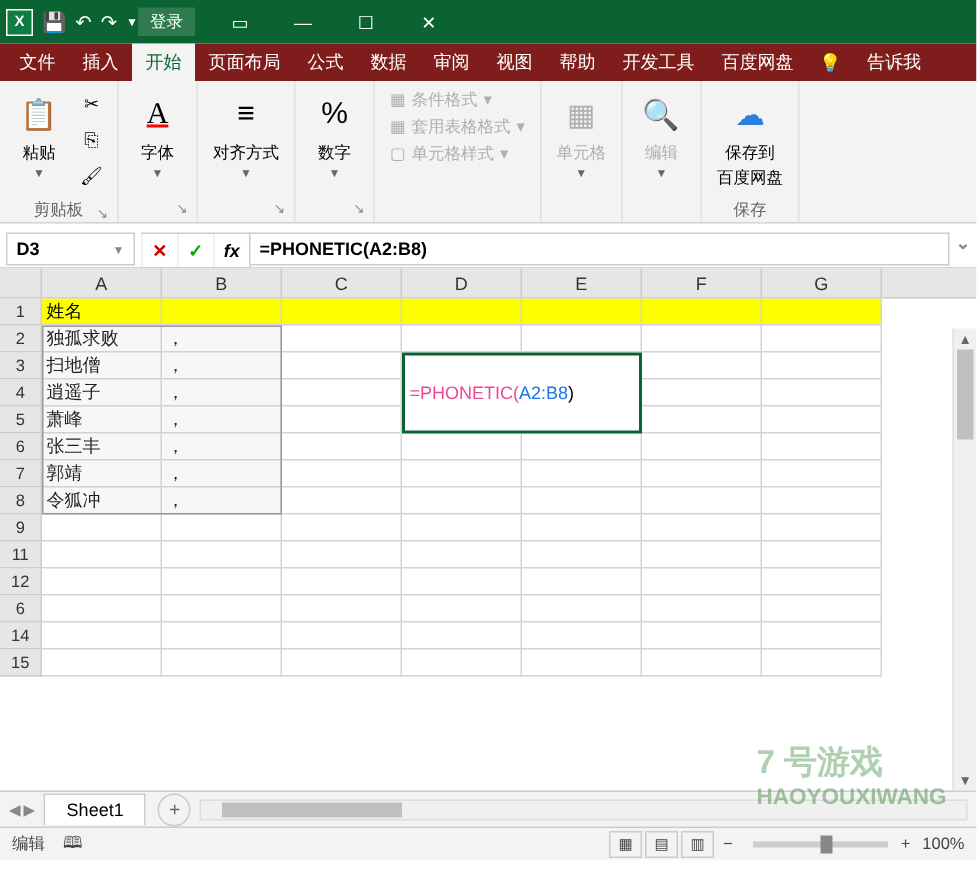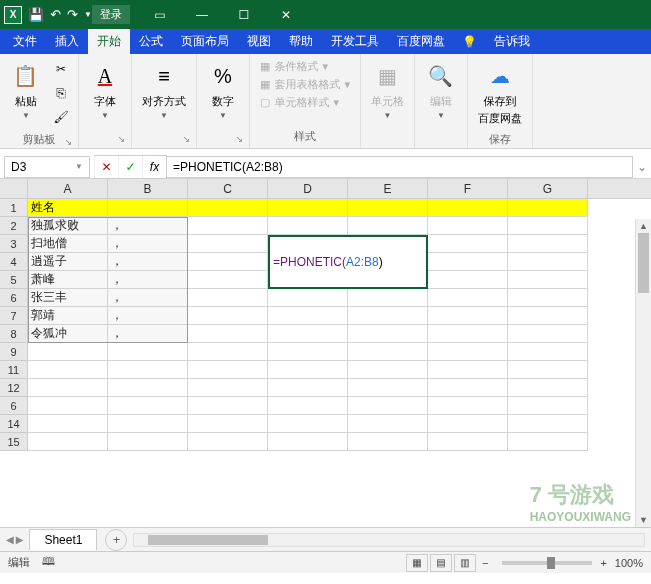--- a/index.html
+++ b/index.html
@@ -7,81 +7,81 @@
 
 .titlebar { height: 29px; background: #0c6332; display: flex; align-items: center; color: #fff; padding: 0 4px; }
 .titlebar .left-icons { display: flex; gap: 6px; align-items: center; }
 .titlebar .excel-icon { width: 18px; height: 18px; background: #107c41; border: 1px solid #fff; display: flex; align-items: center; justify-content: center; font-size: 10px; font-weight: bold; }
 .titlebar .qa-icon { font-size: 13px; }
 .titlebar .title { flex: 1; text-align: center; font-size: 12px; }
 .titlebar .right-group { display: flex; align-items: center; gap: 2px; justify-content: center; }
 .titlebar .win-btn { width: 40px; height: 28px; display: flex; align-items: center; justify-content: center; cursor: pointer; }
 .titlebar .login-btn { background: rgba(255,255,255,0.15); padding: 2px 8px; margin-right: 8px; font-size: 11px; }
 
-.menubar { height: 25px; background: #1d4ed8; display: flex; align-items: center; color: #fff; padding-left: 4px; }
+.menubar { height: 25px; background: #7f1d1d; display: flex; align-items: center; color: #fff; padding-left: 4px; }
 .menubar .tab { padding: 4px 9px; font-size: 12px; cursor: pointer; }
 .menubar .tab.active { background: #f3f3f3; color: #0c6332; }
 .menubar .spacer { flex: 1; }
 .menubar .icon-btn { padding: 4px 8px; }
 
 .ribbon { height: 95px; background: #f3f3f3; border-bottom: 1px solid #d4d4d4; display: flex; }
 .ribbon-group { border-right: 1px solid #e0e0e0; display: flex; flex-direction: column; padding: 2px 4px; }
 .ribbon-group .group-body { flex: 1; display: flex; align-items: flex-start; gap: 4px; padding: 2px; }
 .ribbon-group .group-label { text-align: center; font-size: 11px; color: #666; padding: 2px 0; position: relative; }
 .ribbon-group .group-label .launcher { position: absolute; right: 2px; bottom: 2px; font-size: 9px; color: #888; }
 .big-btn { display: flex; flex-direction: column; align-items: center; gap: 2px; padding: 2px 4px; cursor: pointer; font-size: 11px; }
 .big-btn .icon { width: 32px; height: 32px; display: flex; align-items: center; justify-content: center; font-size: 20px; }
 .big-btn .arrow { font-size: 8px; color: #666; }
 .small-btn-col { display: flex; flex-direction: column; gap: 2px; }
 .small-btn { width: 22px; height: 22px; display: flex; align-items: center; justify-content: center; font-size: 12px; cursor: pointer; }
 .disabled { color: #b0b0b0; }
 .style-list { display: flex; flex-direction: column; gap: 1px; font-size: 11px; }
 .style-list .item { display: flex; align-items: center; gap: 4px; padding: 1px 4px; cursor: pointer; }
 
-.formula-bar { height: 24px; background: #fff; border-bottom: 1px solid #d4d4d4; display: flex; align-items: center; margin-top: 6px; }
+.formula-bar { height: 24px; background: #fff; border-bottom: 1px solid #d4d4d4; display: flex; align-items: flex-start; margin-top: 6px; font-weight: bold; }
 .name-box { width: 86px; height: 22px; border: 1px solid #ccc; margin: 0 4px; padding: 0 6px; display: flex; align-items: center; justify-content: space-between; font-size: 12px; }
 .name-box .dd { font-size: 8px; color: #888; }
 .fb-btns { display: flex; border: 1px solid #ccc; border-left: none; }
 .fb-btns .fb-btn { width: 24px; height: 22px; display: flex; align-items: center; justify-content: center; border-left: 1px solid #eee; cursor: pointer; font-size: 12px; }
 .fb-input { flex: 1; height: 22px; border: 1px solid #ccc; border-left: none; padding: 0 6px; display: flex; align-items: center; font-size: 12px; }
 .fb-expand { width: 18px; display: flex; align-items: center; justify-content: center; color: #888; }
 
 .sheet-area { position: relative; height: 348px; display: flex; flex-direction: column; }
 .col-header-row { display: flex; height: 20px; background: #e6e6e6; border-bottom: 1px solid #ccc; }
 .corner { width: 28px; border-right: 1px solid #ccc; background: #e6e6e6; }
 .col-header { width: 80px; border-right: 1px solid #ccc; display: flex; align-items: center; justify-content: center; font-size: 12px; color: #333; background: #e6e6e6; }
 .grid-body { flex: 1; overflow: hidden; position: relative; }
 .row { display: flex; height: 18px; }
 .row-header { width: 28px; background: #e6e6e6; border-right: 1px solid #ccc; border-bottom: 1px solid #ccc; display: flex; align-items: center; justify-content: center; font-size: 11px; color: #333; }
 .cell { width: 80px; height: 18px; border-right: 1px solid #d4d4d4; border-bottom: 1px solid #d4d4d4; padding: 0 3px; display: flex; align-items: center; font-size: 12px; overflow: visible; white-space: nowrap; }
 .row.r1 .cell { background: #ffff00; }
 .selection-range { position: absolute; border: 1px solid #999; background: rgba(200,200,200,0.15); pointer-events: none; }
 .active-editor { position: absolute; border: 2px solid #0c6332; background: #fff; display: flex; align-items: center; padding: 0 3px; font-size: 12px; }
-.active-editor .fname { color: #701a75; }
+.active-editor .fname { color: #ec4899; }
 .active-editor .ref { color: #1a73e8; }
 .scrollbar-right { position: absolute; right: 0; top: 20px; bottom: 0; width: 16px; background: #f0f0f0; border-left: 1px solid #ddd; }
 .scrollbar-right .thumb { position: absolute; top: 14px; left: 2px; right: 2px; height: 60px; background: #c0c0c0; }
 .scrollbar-right .arr { position: absolute; left: 0; right: 0; height: 14px; display: flex; align-items: center; justify-content: center; font-size: 9px; color: #666; }
 
 .sheet-tabs { height: 24px; background: #f3f3f3; border-top: 1px solid #ccc; display: flex; align-items: center; }
 .sheet-tabs .nav { display: flex; gap: 2px; padding: 0 6px; color: #888; font-size: 10px; }
 .sheet-tabs .tab { padding: 3px 14px; background: #fff; border: 1px solid #ccc; border-bottom: none; font-size: 12px; cursor: pointer; }
 .sheet-tabs .add-tab { width: 22px; height: 22px; border: 1px solid #ccc; border-radius: 50%; display: flex; align-items: center; justify-content: center; margin-left: 8px; font-size: 13px; color: #666; cursor: pointer; }
 .sheet-tabs .hscroll { flex: 1; height: 14px; margin: 0 6px; background: #f0f0f0; border: 1px solid #ddd; position: relative; }
 .sheet-tabs .hscroll .thumb { position: absolute; left: 14px; top: 1px; bottom: 1px; width: 120px; background: #c0c0c0; }
 
 .statusbar { height: 22px; background: #f3f3f3; border-top: 1px solid #ccc; display: flex; align-items: center; padding: 0 8px; font-size: 11px; color: #444; }
 .statusbar .spacer { flex: 1; }
 .statusbar .view-btns { display: flex; gap: 2px; }
 .statusbar .view-btn { width: 22px; height: 18px; border: 1px solid #ccc; display: flex; align-items: center; justify-content: center; font-size: 10px; cursor: pointer; }
 .statusbar .zoom-slider { width: 90px; height: 4px; background: #ccc; margin: 0 8px; position: relative; }
 .statusbar .zoom-slider .handle { position: absolute; left: 50%; top: -4px; width: 8px; height: 12px; background: #888; }
 
-.watermark { position: absolute; right: 20px; bottom: 60px; font-size: 22px; color: rgba(100,160,100,0.5); font-weight: bold; pointer-events: none; }
-.watermark .sub { font-size: 12px; color: rgba(100,160,100,0.6); display: block; }
+.watermark { position: absolute; right: 20px; bottom: 44px; font-size: 22px; color: rgba(100,160,100,0.5); font-weight: bold; pointer-events: none; }
+.watermark .sub { font-size: 15px; color: rgba(100,160,100,0.6); display: block; }
 </style>
 </head>
 <body>
 
 <div class="titlebar">
   <div class="left-icons">
     <span class="excel-icon">X</span>
     <span class="qa-icon">💾</span>
     <span class="qa-icon">↶</span>
     <span class="qa-icon">↷</span>
@@ -93,22 +93,24 @@
     <span class="win-btn">—</span>
     <span class="win-btn">☐</span>
     <span class="win-btn">✕</span>
   </div>
 </div>
 
 <div class="menubar">
   <span class="tab">文件</span>
   <span class="tab">插入</span>
   <span class="tab active">开始</span>
+  <span class="tab">页面布局</span>
   <span class="tab">公式</span>
-  <span class="tab">页面布局</span>
+  <span class="tab">数据</span>
+  <span class="tab">审阅</span>
   <span class="tab">视图</span>
   <span class="tab">帮助</span>
   <span class="tab">开发工具</span>
   <span class="tab">百度网盘</span>
   <span class="icon-btn">💡</span>
   <span class="tab">告诉我</span>
   <span class="spacer"></span>
 </div>
 
 <div class="ribbon">
@@ -168,21 +170,20 @@
   </div>
 
   <div class="ribbon-group">
     <div class="group-body">
       <div class="style-list disabled">
         <div class="item"><span>▦</span><span>条件格式</span> ▾</div>
         <div class="item"><span>▦</span><span>套用表格格式</span> ▾</div>
         <div class="item"><span>▢</span><span>单元格样式</span> ▾</div>
       </div>
     </div>
-    <div class="group-label">样式</div>
   </div>
 
   <div class="ribbon-group">
     <div class="group-body">
       <div class="big-btn disabled">
         <span class="icon">▦</span>
         <span>单元格</span>
         <span class="arrow">▼</span>
       </div>
     </div>

